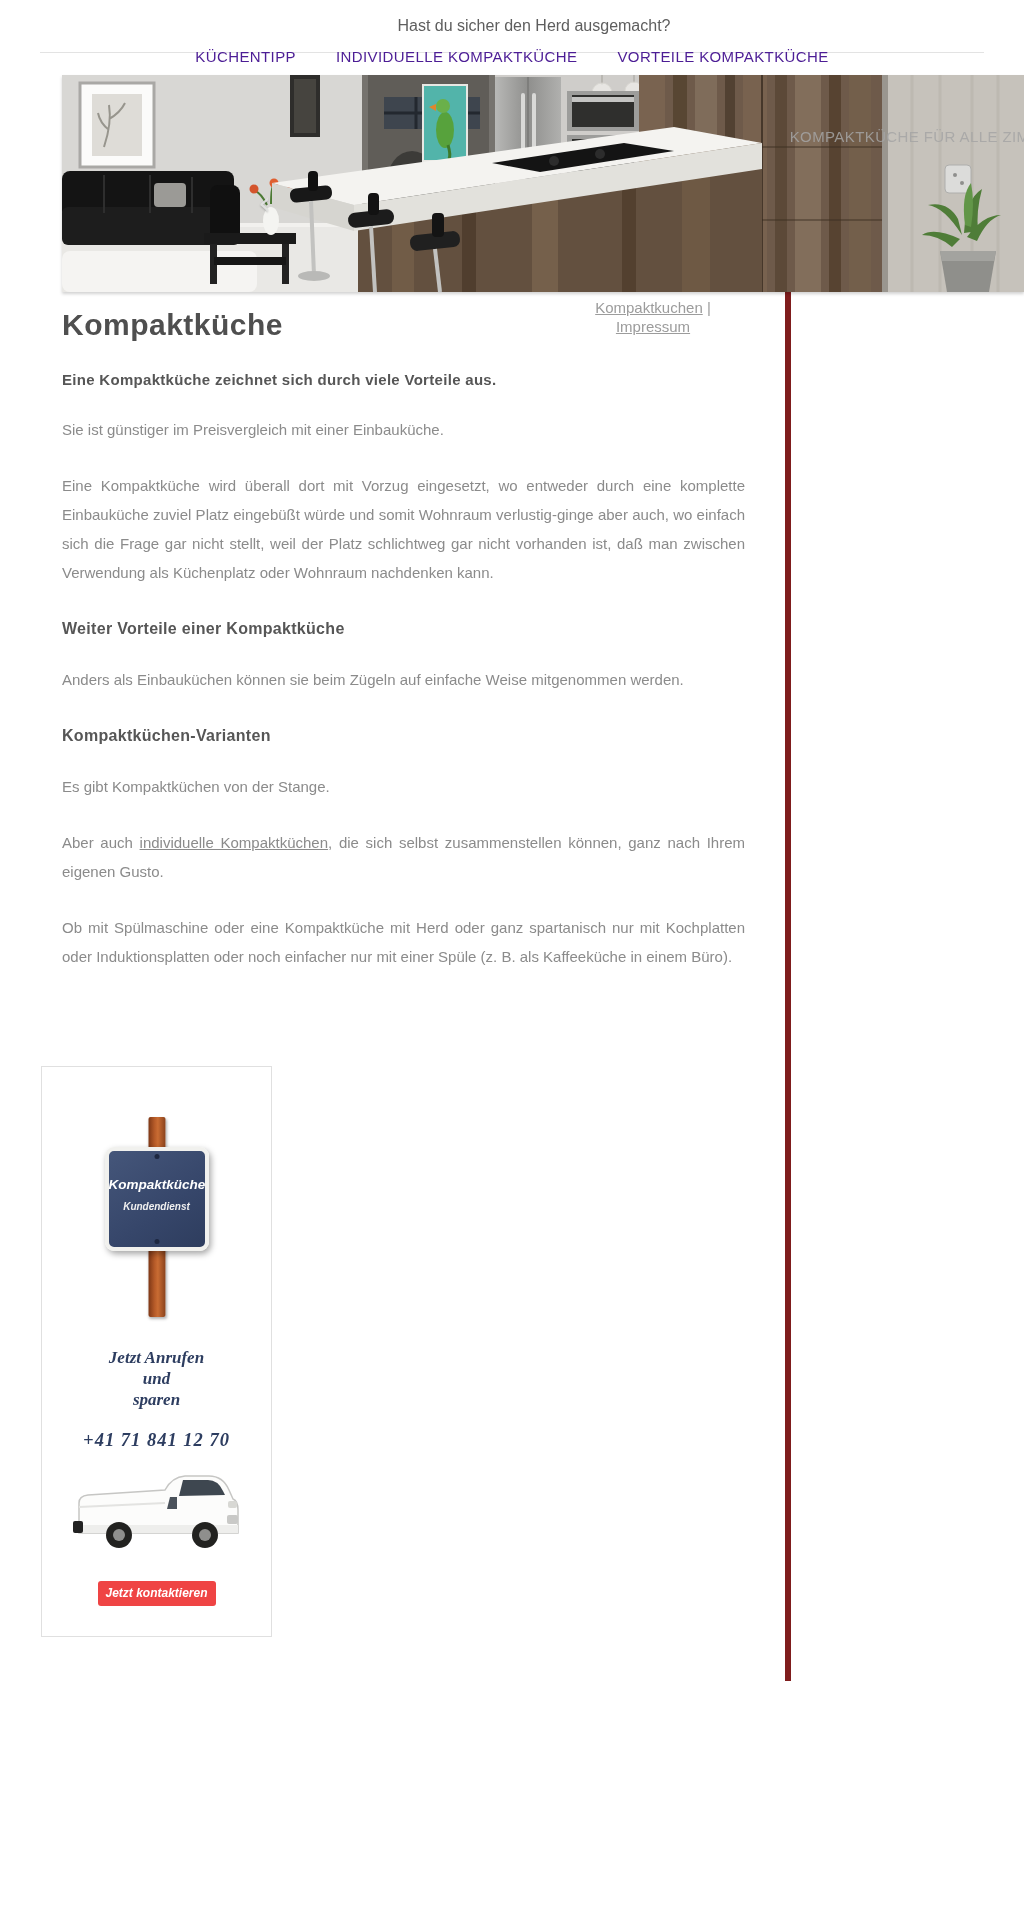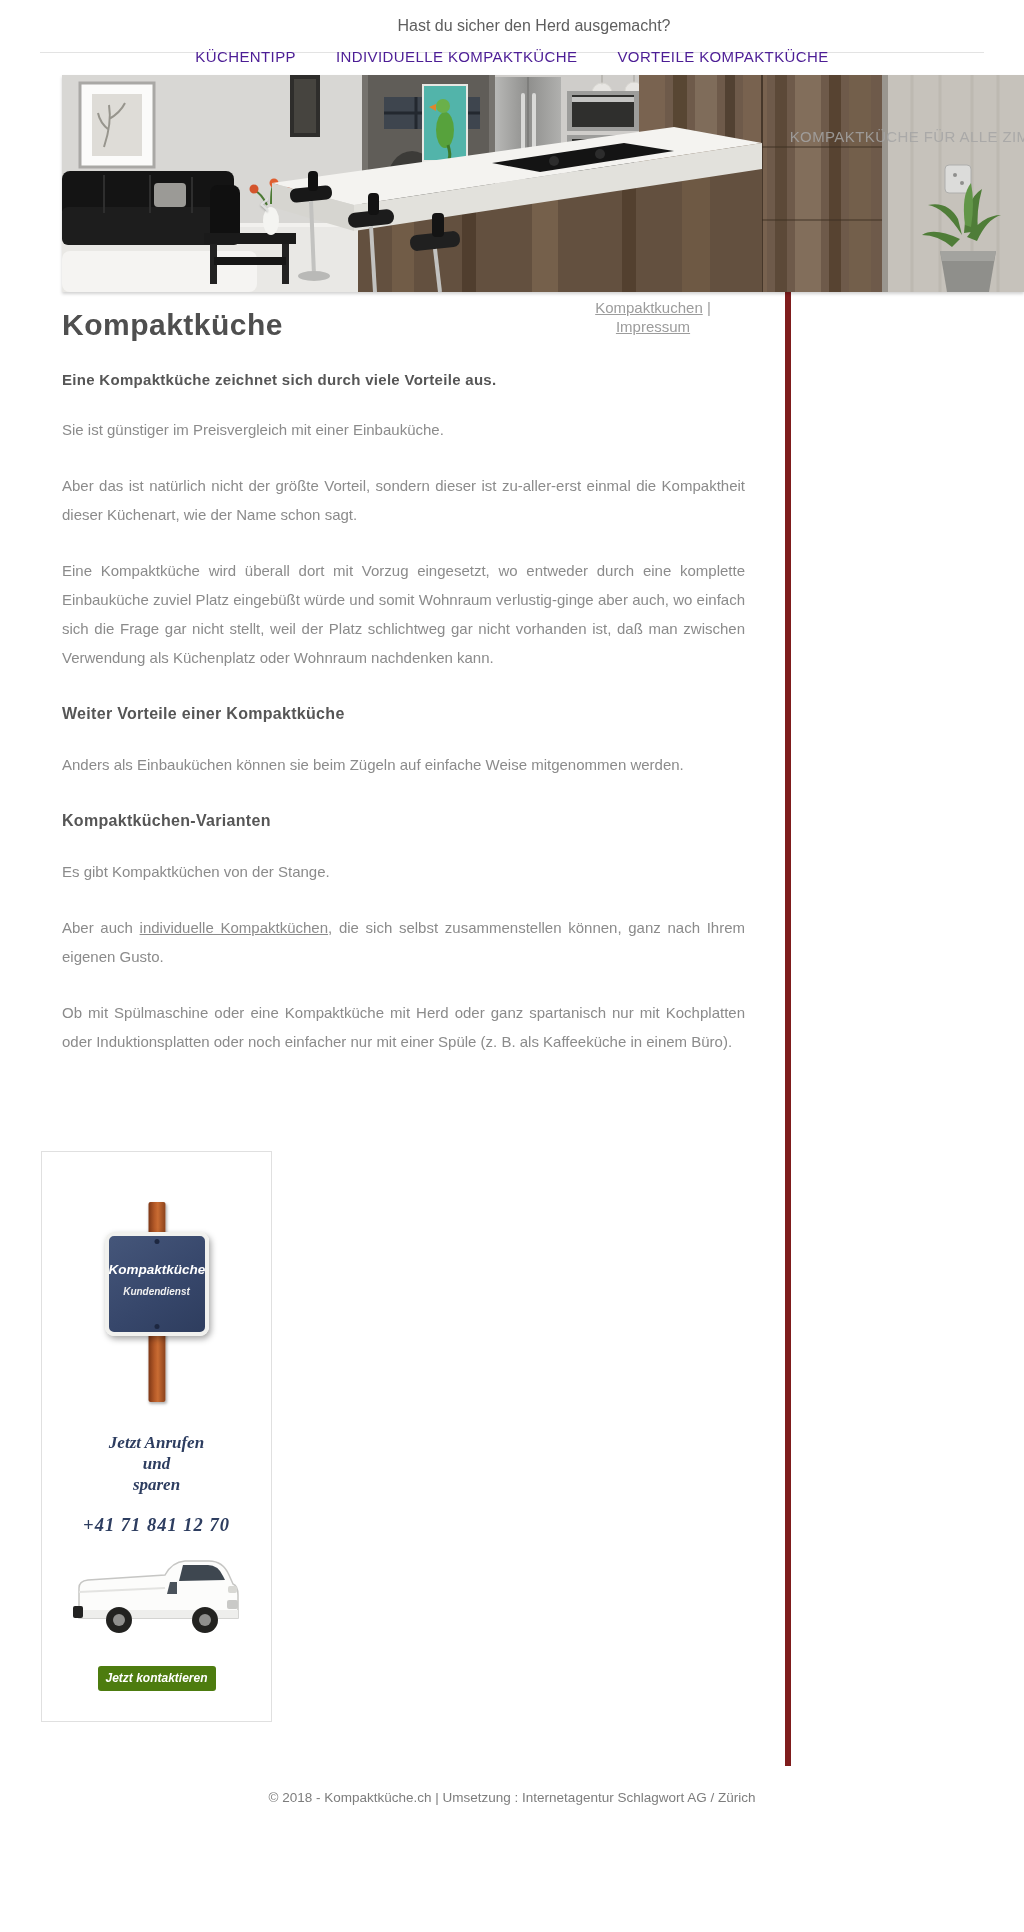--- a/index.html
+++ b/index.html
@@ -55,21 +55,21 @@
            border-radius:50%; background:#1d2740; }
   .screw.top { top:3px; } .screw.bottom { bottom:3px; }
   .sign-line1 { margin-top:26px; color:#fff; font-size:13.5px; font-weight:bold; font-style:italic; }
   .sign-line2 { margin-top:9px; color:#f0f0f0; font-size:10px; font-weight:bold; font-style:italic; }
   .cta-lines { margin-top:27px; font-family:"Liberation Serif", serif; font-weight:bold; font-style:italic;
                color:#2d3d60; font-size:17px; line-height:21px; }
   .phone { margin-top:20px; font-family:"Liberation Serif", serif; font-weight:bold; font-style:italic;
            color:#2d3d60; font-size:18.5px; letter-spacing:1px; }
   .van-wrap { margin-top:12px; }
   .contact-btn { display:inline-block; margin-top:18px; width:118px; height:25px; line-height:25px;
-                 background:#4d7c0f; color:#ffffff; font-size:12px; font-weight:bold; font-style:italic;
+                 background:#ef4444; color:#ffffff; font-size:12px; font-weight:bold; font-style:italic;
                  border:none; border-radius:3px; cursor:pointer; }
 
   
   .footer { clear:both; text-align:center; margin-top:24px; font-size:13.5px; color:#7d7d7d; }
 </style>
 </head>
 <body>
 
 <div class="page">
 
@@ -235,21 +235,20 @@
     <div class="breadcrumb">
       <a>Kompaktkuchen</a><span> |</span><br>
       <a>Impressum</a>
     </div>
 
     <h1 class="article-title">Kompaktküche</h1>
 
     <p class="intro">Eine Kompaktküche zeichnet sich durch viele Vorteile aus.</p>
 
     <p class="para single">Sie ist günstiger im Preisvergleich mit einer Einbauküche.</p>
-    <p class="para">Aber das ist natürlich nicht der größte Vorteil, sondern dieser ist zu-aller-erst einmal die Kompaktheit dieser Küchenart, wie der Name schon sagt.</p>
     <p class="para">Eine Kompaktküche wird überall dort mit Vorzug eingesetzt, wo entweder durch eine komplette Einbauküche zuviel Platz eingebüßt würde und somit Wohnraum verlustig-ginge aber auch, wo einfach sich die Frage gar nicht stellt, weil der Platz schlichtweg gar nicht vorhanden ist, daß man zwischen Verwendung als Küchenplatz oder Wohnraum nachdenken kann.</p>
 
     <h2 class="sub-head">Weiter Vorteile einer Kompaktküche</h2>
     <p class="para">Anders als Einbauküchen können sie beim Zügeln auf einfache Weise mitgenommen werden.</p>
 
     <h2 class="sub-head">Kompaktküchen-Varianten</h2>
     <p class="para single">Es gibt Kompaktküchen von der Stange.</p>
     <p class="para"><span>Aber auch </span><a class="inline-link">individuelle Kompaktküchen</a><span>, die sich selbst zusammenstellen können, ganz nach Ihrem eigenen Gusto.</span></p>
     <p class="para">Ob mit Spülmaschine oder eine Kompaktküche mit Herd oder ganz spartanisch nur mit Kochplatten oder Induktionsplatten oder noch einfacher nur mit einer Spüle (z. B. als Kaffeeküche in einem Büro).</p>
 
@@ -283,15 +282,14 @@
           <circle cx="134" cy="72" r="13" fill="#222220"></circle>
             <circle cx="134" cy="72" r="6" fill="#8f8f8d"></circle>
           <line x1="8" y1="44" x2="94" y2="40" stroke="#e3e3e1" stroke-width="2"></line>
         </svg>
       </div>
       <button class="contact-btn">Jetzt kontaktieren</button>
     </div>
 
   </div>
 
-  <div class="footer">© 2018 - Kompaktküche.ch | Umsetzung : Internetagentur Schlagwort AG / Zürich</div>
 
 </div>
 
 </body></html>

